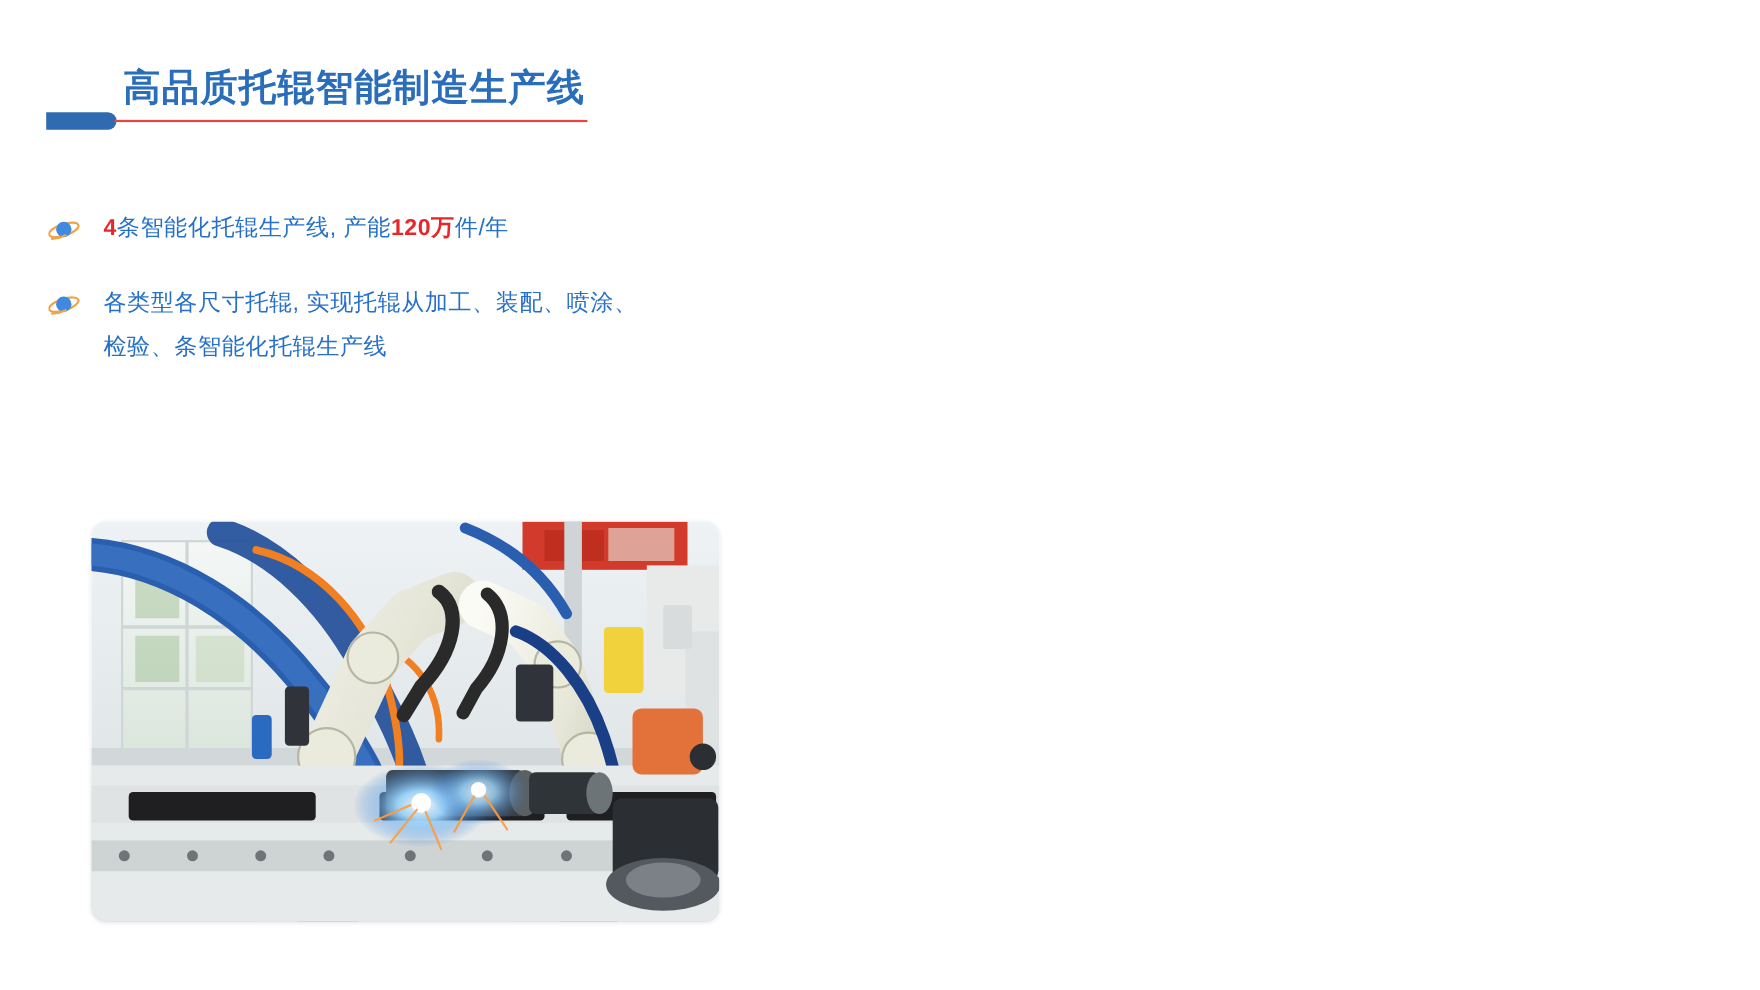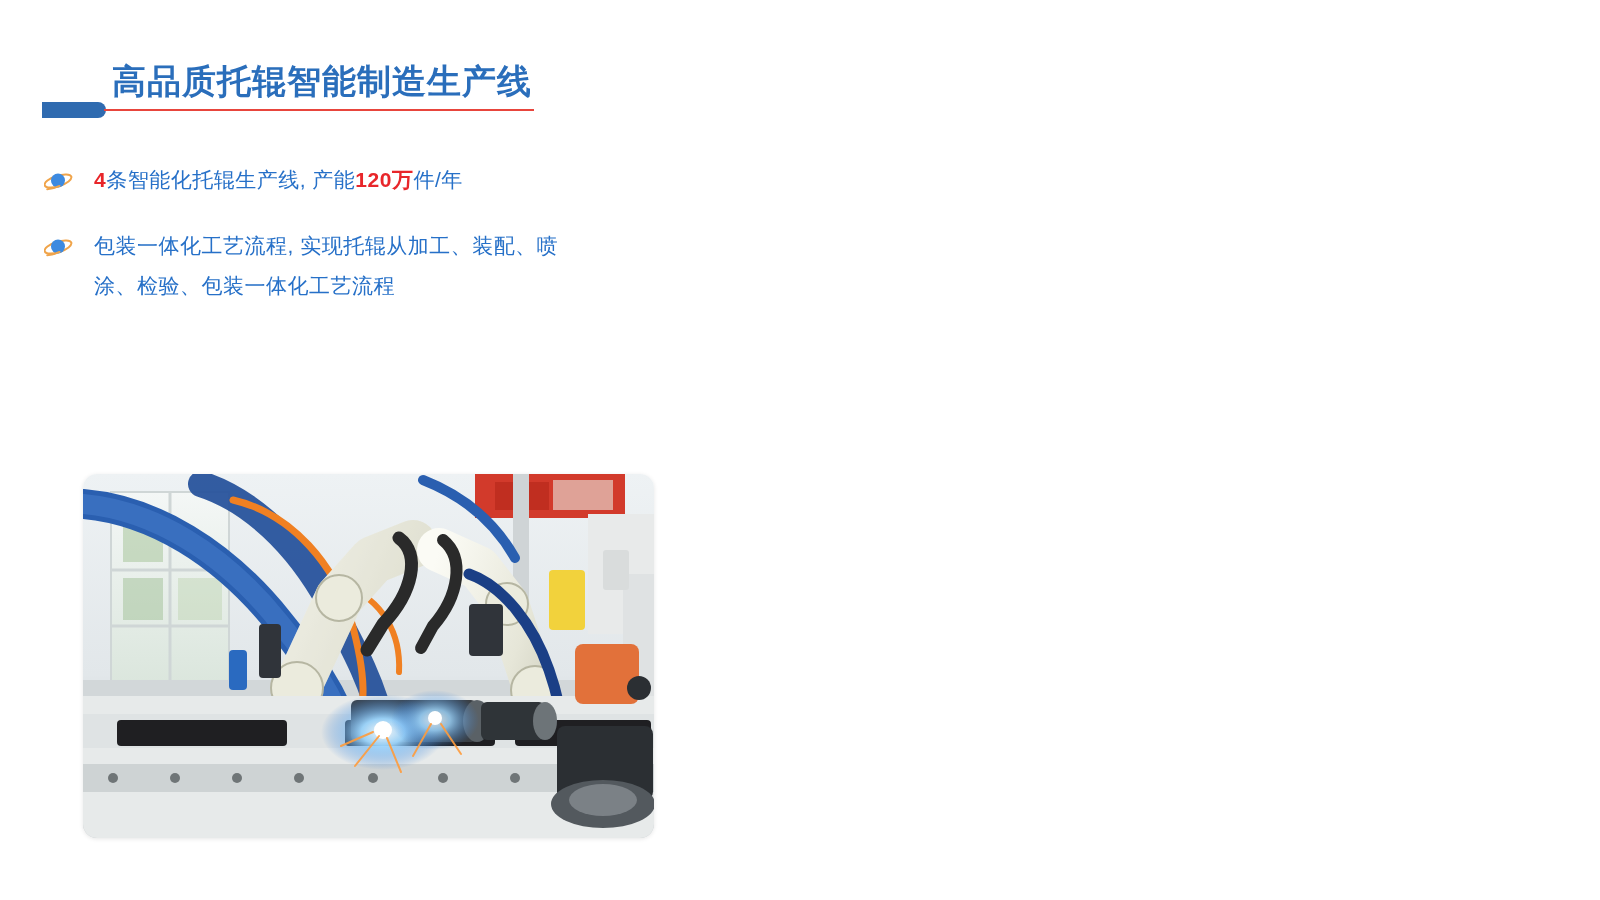--- a/index.html
+++ b/index.html
@@ -21,20 +21,21 @@
     top: 0;
     height: 900px;
   }
   #col-left  { left: 0px;   width: 800px; }
   #col-right { left: 800px; width: 800px; }
 
   
   .heading {
     position: absolute;
     height: 70px;
+    font-family: Liberation Serif, serif;
   }
   #heading-left  { left: 42px;  top: 40px; width: 520px; }
 
   .heading-title {
     position: absolute;
     bottom: 12px;
     left: 70px;
     font-size: 34px;
     font-weight: bold;
     color: #2a6ebb;
@@ -86,20 +87,21 @@
     height: 22px;
     display: block;
   }
 
   .bullet-text {
     font-size: 21px;
     line-height: 40px;
     color: #2670c8;
     letter-spacing: 0.5px;
     font-weight: 500;
+    margin-top: 28px;
   }
   .hl {
     color: #e8262a;
     font-weight: bold;
   }
 
   
   .photo {
     position: absolute;
     border-radius: 14px;
@@ -129,21 +131,21 @@
           <path d="M1.2,15.5 A14,5.2 0 0 0 14,16.2" transform="rotate(-18 14 11)" fill="none" stroke="#f0a44a" stroke-width="2" stroke-linecap="round"></path>
         </svg>
         <div class="bullet-text"><span class="hl">4</span><span>条智能化托辊生产线, 产能</span><span class="hl">120万</span><span>件/年</span></div>
       </li>
       <li class="bullet-item">
         <svg class="planet-icon" viewBox="0 0 30 22">
           <ellipse cx="14" cy="11" rx="14" ry="5.2" transform="rotate(-18 14 11)" fill="none" stroke="#f0a44a" stroke-width="2"></ellipse>
           <circle cx="14" cy="10.5" r="7" fill="#3d8ae0"></circle>
           <path d="M1.2,15.5 A14,5.2 0 0 0 14,16.2" transform="rotate(-18 14 11)" fill="none" stroke="#f0a44a" stroke-width="2" stroke-linecap="round"></path>
         </svg>
-        <div class="bullet-text"><span>包装一体化工艺流程, 实现托辊从加工、装配、喷涂、检验、包装一体化工艺流程</span></div>
+        <div class="bullet-text"><span>各类型各尺寸托辊, 实现托辊从加工、装配、喷涂、检验、条智能化托辊生产线</span></div>
       </li>
     </ul>
 
   <div class="photo" id="photo-left">
     <svg viewBox="0 0 571 364" preserveAspectRatio="none">
       <defs>
         <linearGradient id="lbg" x1="0" y1="0" x2="0" y2="1">
           <stop offset="0%" stop-color="#eef2f4"></stop>
           <stop offset="55%" stop-color="#e2e7ea"></stop>
           <stop offset="100%" stop-color="#b9bfc4"></stop>

